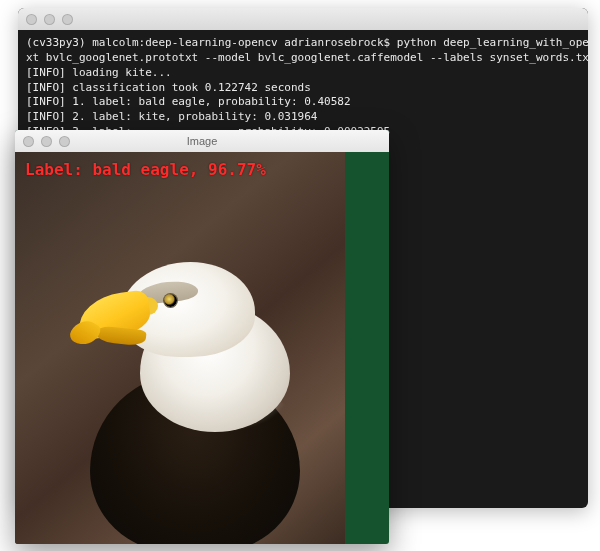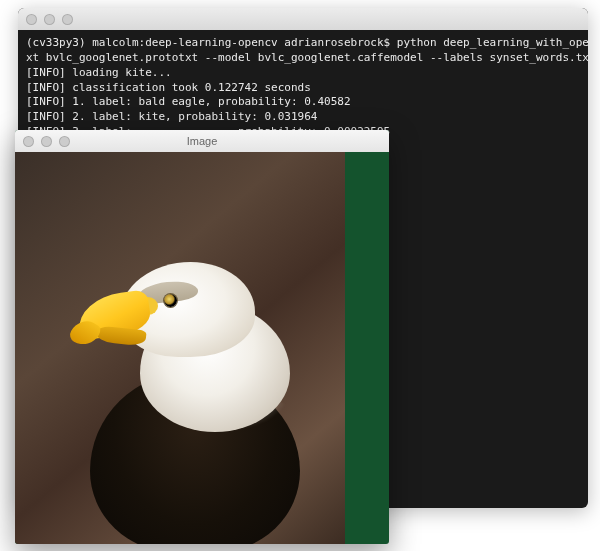--- a/index.html
+++ b/index.html
@@ -194,20 +194,21 @@
 <div class="image-window">
   <div class="img-titlebar">
     <div class="traffic-lights">
       <div class="tl"></div>
       <div class="tl"></div>
       <div class="tl"></div>
     </div>
     <div class="img-title">Image</div>
   </div>
   <div class="img-body">
+    <div class="overlay-label">Label: bald eagle, 96.77%</div>
     <div class="eagle">
       <div class="body-dark"></div>
       <div class="feather-edge"></div>
       <div class="neck-white"></div>
       <div class="head-white"></div>
       <div class="brow"></div>
       <div class="cere"></div>
       <div class="beak-upper"></div>
       <div class="beak-lower"></div>
       <div class="beak-hook"></div>

